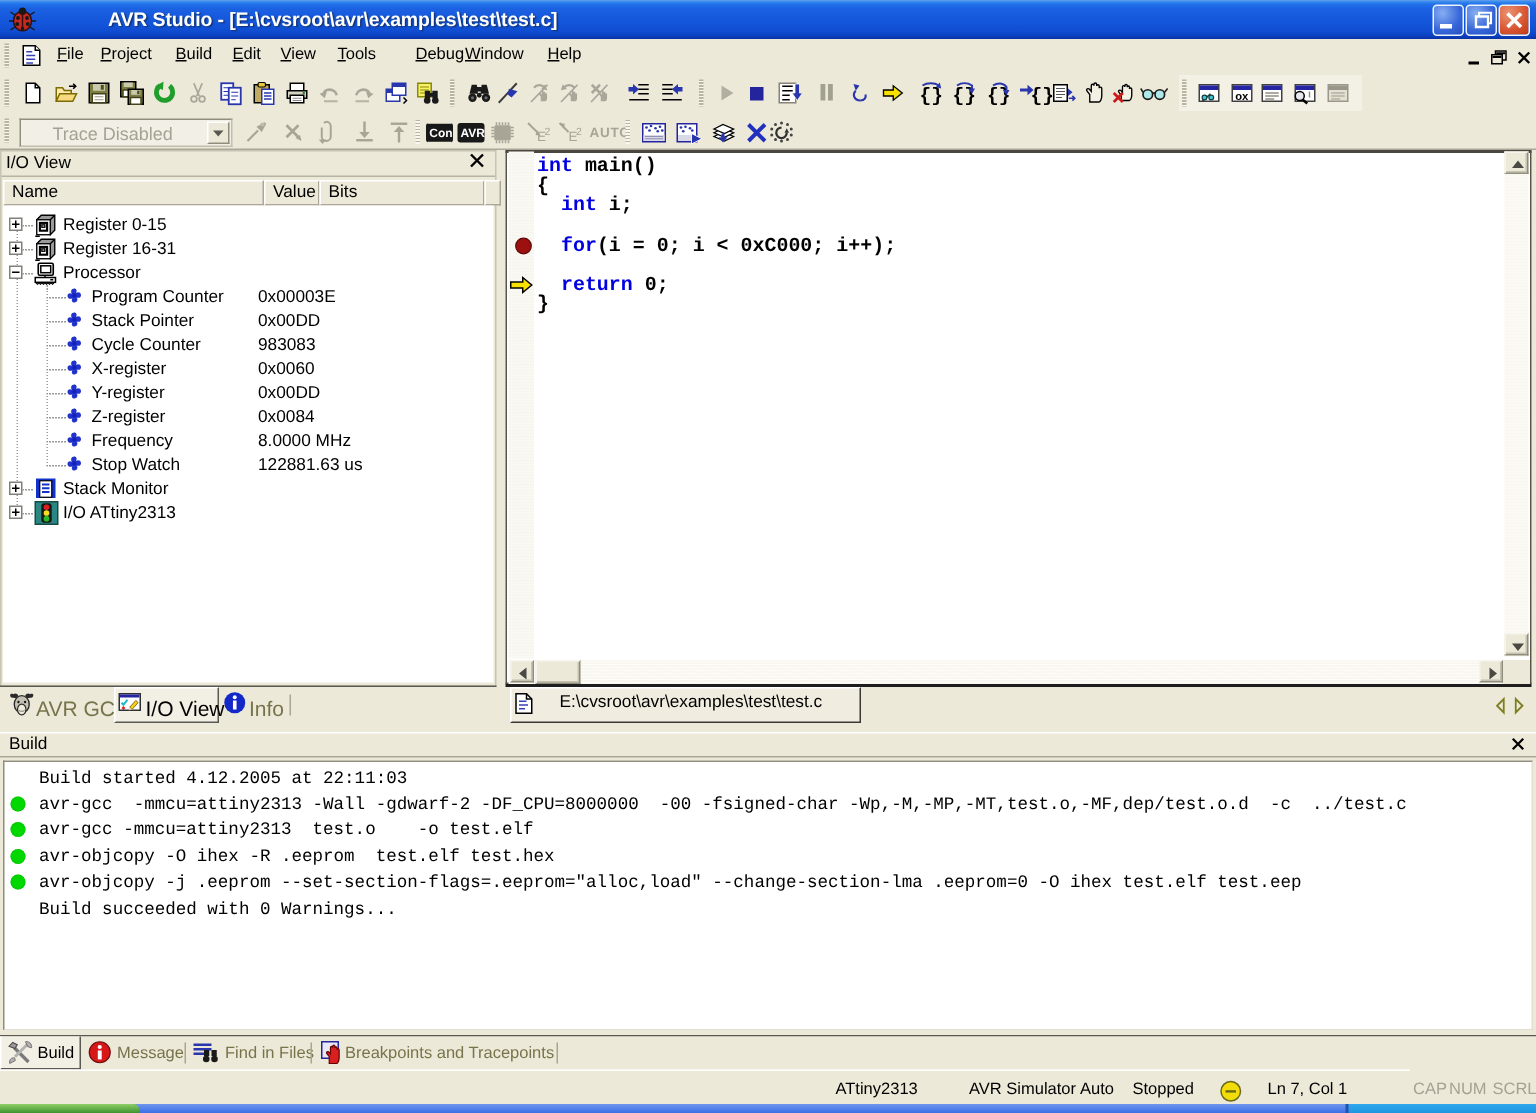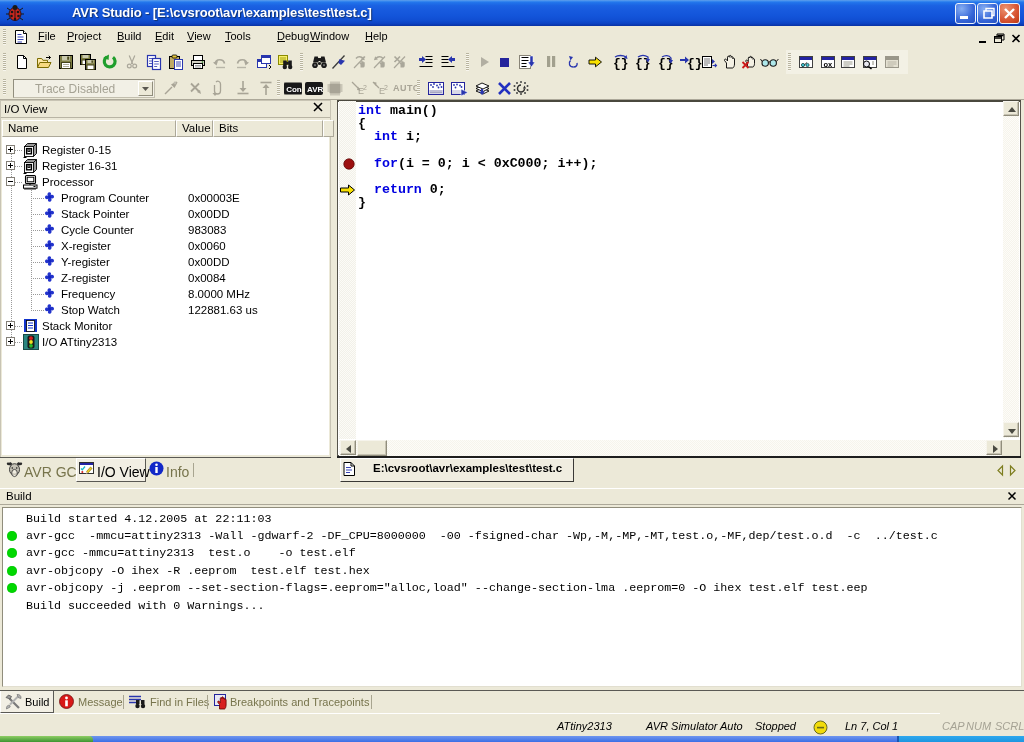--- a/index.html
+++ b/index.html
@@ -17,55 +17,55 @@
 .grip{position:absolute;width:3px;background:repeating-linear-gradient(180deg,#b8b49e 0px,#b8b49e 1px,#f8f6ee 1px,#f8f6ee 2px);}
 #tb2line{position:absolute;left:0;top:99px;width:1024px;height:1px;background:#aca899;}
 
 #lpanel{position:absolute;left:0;top:100px;width:331px;height:358px;background:#ece9d8;border:1px solid #c8c4b4;}
 #lptitle{position:absolute;left:4px;top:103px;font-size:11.5px;color:#000;}
 #lpclose{position:absolute;left:313px;top:102px;width:11px;height:11px;}
 #lphead{position:absolute;left:2px;top:120px;width:327px;height:17px;}
 .hcell{position:absolute;top:0;height:17px;background:#ece9d8;border-top:1px solid #fff;border-left:1px solid #fff;border-right:1px solid #aca899;border-bottom:1px solid #aca899;font-size:11.5px;padding:1px 4px 0 5px;color:#000;}
 #lptree{position:absolute;left:2px;top:137px;width:327px;height:318px;background:#fff;overflow:hidden;}
 .trow{position:absolute;font-size:11.5px;color:#000;white-space:nowrap;height:16px;}
-.tv{position:absolute;font-size:11.5px;color:#000;white-space:nowrap;margin-left:16px;}
+.tv{position:absolute;font-size:11.5px;color:#000;white-space:nowrap;}
 .pm{position:absolute;width:9px;height:9px;border:1px solid #848078;background:#fff;}
 .pm i{position:absolute;left:1px;top:3px;width:5px;height:1px;background:#000;}
 .pm.plus b{position:absolute;left:3px;top:1px;width:1px;height:5px;background:#000;}
 .dotv{position:absolute;width:1px;background-image:repeating-linear-gradient(180deg,#9a9a9a 0 1px,#fff 1px 2px);}
 .doth{position:absolute;height:1px;background-image:repeating-linear-gradient(90deg,#9a9a9a 0 1px,#fff 1px 2px);}
 
 #editor{position:absolute;left:337px;top:100px;width:684px;height:356px;background:#fff;border:1px solid #55534a;border-top:2px solid #4a483e;}
 #gutter{position:absolute;left:339px;top:101px;width:17px;height:338px;background-image:repeating-conic-gradient(#f2f1e9 0% 25%,#fcfbf7 0% 50%);background-size:2px 2px;}
 #code{position:absolute;left:358px;top:104px;font-family:"Liberation Mono",monospace;font-size:13.3px;font-weight:bold;line-height:13.2px;white-space:pre;color:#000;}
 #code .k{color:#0000e0;}
 #vscroll{position:absolute;left:1003px;top:101px;width:16px;height:337px;background-image:repeating-conic-gradient(#f6f4ec 0% 25%,#fdfcf8 0% 50%);background-size:2px 2px;}
 #hscroll{position:absolute;left:339px;top:440px;width:663px;height:16px;background-image:repeating-conic-gradient(#f6f4ec 0% 25%,#fdfcf8 0% 50%);background-size:2px 2px;}
 .sbtn{position:absolute;width:16px;height:15px;background:#ece9d8;border:1px solid #f6f4ec;border-right-color:#908d7c;border-bottom-color:#908d7c;box-shadow:inset -1px -1px 0 #c6c2b2;}
 .sbtn svg{left:3px;top:3px;}
 .thumb{position:absolute;background:#ece9d8;border:1px solid #f6f4ec;border-right-color:#908d7c;border-bottom-color:#908d7c;box-shadow:inset -1px -1px 0 #c6c2b2;}
 
 #tabline{position:absolute;left:0;top:457px;width:331px;height:1px;background:#5a5954;}
 .tabtext{position:absolute;top:464px;font-size:14px;color:#77744c;white-space:nowrap;}
 #iotab{position:absolute;left:76px;top:458px;width:70px;height:24px;background:#f2efe4;border:1px solid #5a5954;border-left-color:#fff;border-top-color:#fff;z-index:3;}
 #etab{position:absolute;left:340px;top:458px;width:234px;height:24px;background:#f0ede0;border:1px solid #3a3936;border-left-color:#fff;border-top-color:#fff;z-index:3;}
-#etab span{position:absolute;left:16px;top:3px;font-size:11.5px;font-weight:bold;color:#000;white-space:nowrap;padding-left:16px;}
+#etab span{position:absolute;left:16px;top:3px;font-size:11.5px;font-weight:normal;color:#000;white-space:nowrap;padding-left:16px;}
 
 #bhead{position:absolute;left:0;top:488px;width:1024px;height:17px;background:#ece9d8;border-top:1px solid #fff;border-bottom:1px solid #aca899;font-size:11.5px;padding:1px 6px;color:#000;}
 #bout{position:absolute;left:2px;top:507px;width:1020px;height:180px;background:#fff;border:1px solid #908d7c;border-bottom-color:#e2dfd0;border-right-color:#e2dfd0;}
 #btext{position:absolute;left:26px;top:510.5px;font-family:"Liberation Mono",monospace;font-size:11.7px;line-height:17.4px;white-space:pre;color:#000;}
 .gdot{position:absolute;left:7px;width:10px;height:10px;border-radius:50%;background:#00d800;box-shadow:inset 0 0 1px #00a000;}
 
 #btabline{position:absolute;left:0;top:690px;width:1024px;height:1px;background:#5a5954;}
 #btabs{position:absolute;left:0;top:691px;width:1024px;height:22px;background:#ece9d8;}
 #buildtab{position:absolute;left:0px;top:691px;width:54px;height:22px;background:#f2efe4;border:1px solid #5a5954;border-top:none;border-left-color:#fff;}
 .btext{position:absolute;top:696px;font-size:11px;color:#77744c;white-space:nowrap;}
 .bsep{position:absolute;top:695px;width:1px;height:14px;background:#a8a590;}
 
-#status{position:absolute;left:0;top:713px;width:940px;height:23px;background:#ece9d8;border-top:1px solid #fff;font-style:italic;}
+#status{position:absolute;left:0;top:713px;width:940px;height:23px;background:#ece9d8;border-top:1px solid #fff;}
 .st{position:absolute;top:6px;font-size:11px;color:#000;white-space:nowrap;}
 #taskbar{position:absolute;left:0;top:736px;width:1024px;height:6px;background:linear-gradient(180deg,#6f96ee,#3b6fe6);}
 #tray{position:absolute;left:897px;top:736px;width:127px;height:6px;background:linear-gradient(180deg,#2fa8ee,#1d96e0);border-left:2px solid #1a55b0;}
 #startbtn{position:absolute;left:0;top:736px;width:93px;height:6px;background:linear-gradient(180deg,#8fce65,#3d9431);border-radius:0 4px 0 0;}
 </style></head>
 <body>
 <div id="titlebar"></div>
 <svg style="left:6px;top:4px;" width="18" height="18">
     <ellipse cx="9" cy="10" rx="6" ry="6.5" fill="#c82820" stroke="#301010" stroke-width="1"></ellipse>
     <circle cx="9" cy="3.5" r="2.5" fill="#181818"></circle>

